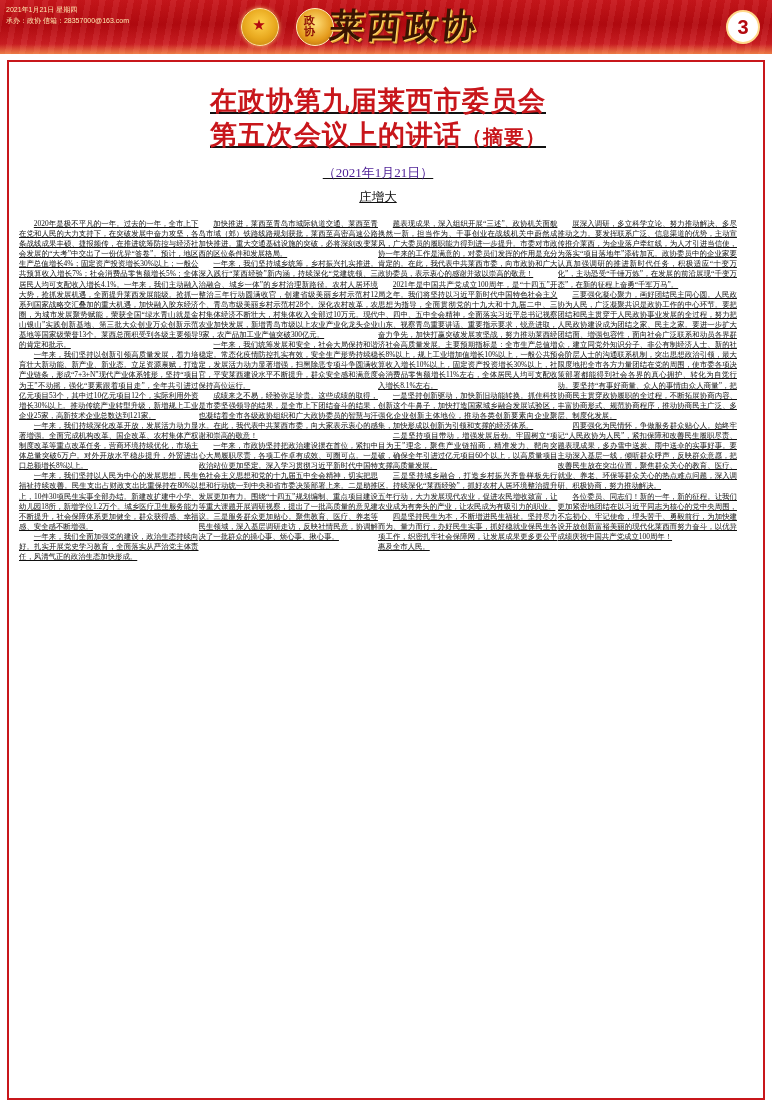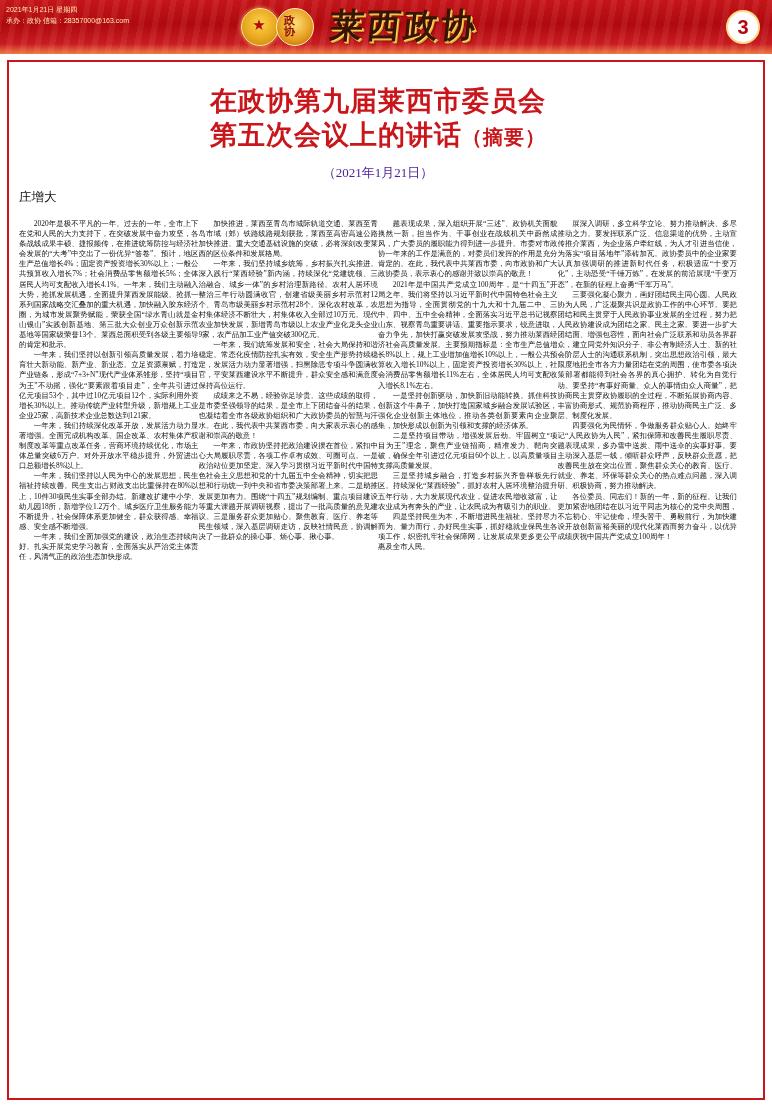--- a/index.html
+++ b/index.html
@@ -36,21 +36,21 @@
     position:absolute;left:3px;top:3px;width:36px;height:36px;border-radius:50%;
     background:radial-gradient(circle at 50% 40%,#ffd34d 0%,#e8a81e 55%,#c07c0a 100%);
     border:1.5px solid #ffe7a0;
     box-shadow:0 0 4px rgba(255,220,120,.8);
   }
   .emblem .star{
     position:absolute;left:50%;top:50%;transform:translate(-50%,-56%);
     color:#b3090f;font-size:15px;line-height:1;
   }
   .emblem2{
-    position:absolute;left:274px;top:6px;width:40px;height:40px;z-index:3;
+    position:absolute;left:294px;top:6px;width:40px;height:40px;z-index:3;
   }
   .emblem2 .c{
     position:absolute;left:2px;top:2px;width:36px;height:36px;border-radius:50%;
     background:radial-gradient(circle at 50% 40%,#ffe07a 0%,#e59b1c 60%,#a85a05 100%);
     border:1.5px solid #ffeebb;
   }
   .emblem2 .g{
     position:absolute;left:50%;top:50%;transform:translate(-50%,-50%);
     color:#8d1106;font-size:11px;font-weight:bold;line-height:1;
   }
@@ -75,20 +75,21 @@
     position:absolute;left:0;right:0;bottom:0;height:10px;z-index:2;
     background:linear-gradient(180deg,rgba(255,210,120,.0),rgba(255,190,90,.55));
   }
 
   
   .frame{
     position:absolute;left:7px;top:60px;right:7px;bottom:6px;
     border:2px solid #c8161b;
     padding:8px 26px 6px 10px;
     box-sizing:border-box;
+    text-decoration:underline;
   }
 
   .headline{
     text-align:center;
     color:#c8161b;
     font-weight:bold;
     font-size:27px;
     line-height:34px;
     letter-spacing:1px;
     margin:14px 0 0 0;
@@ -99,20 +100,21 @@
     color:#c8161b;
     font-weight:bold;
   }
   .dateline{
     text-align:center;
     font-size:13px;
     margin-top:10px;
     color:#4c1d95;
   }
   .byline{
+    text-align:center;
     font-size:12.5px;
     margin-top:7px;
     margin-bottom:6px;
     color:#111;
   }
   .rule{
     height:1px;background:#c8161b;margin:6px 0 6px 0;opacity:.0;
   }
 
   

